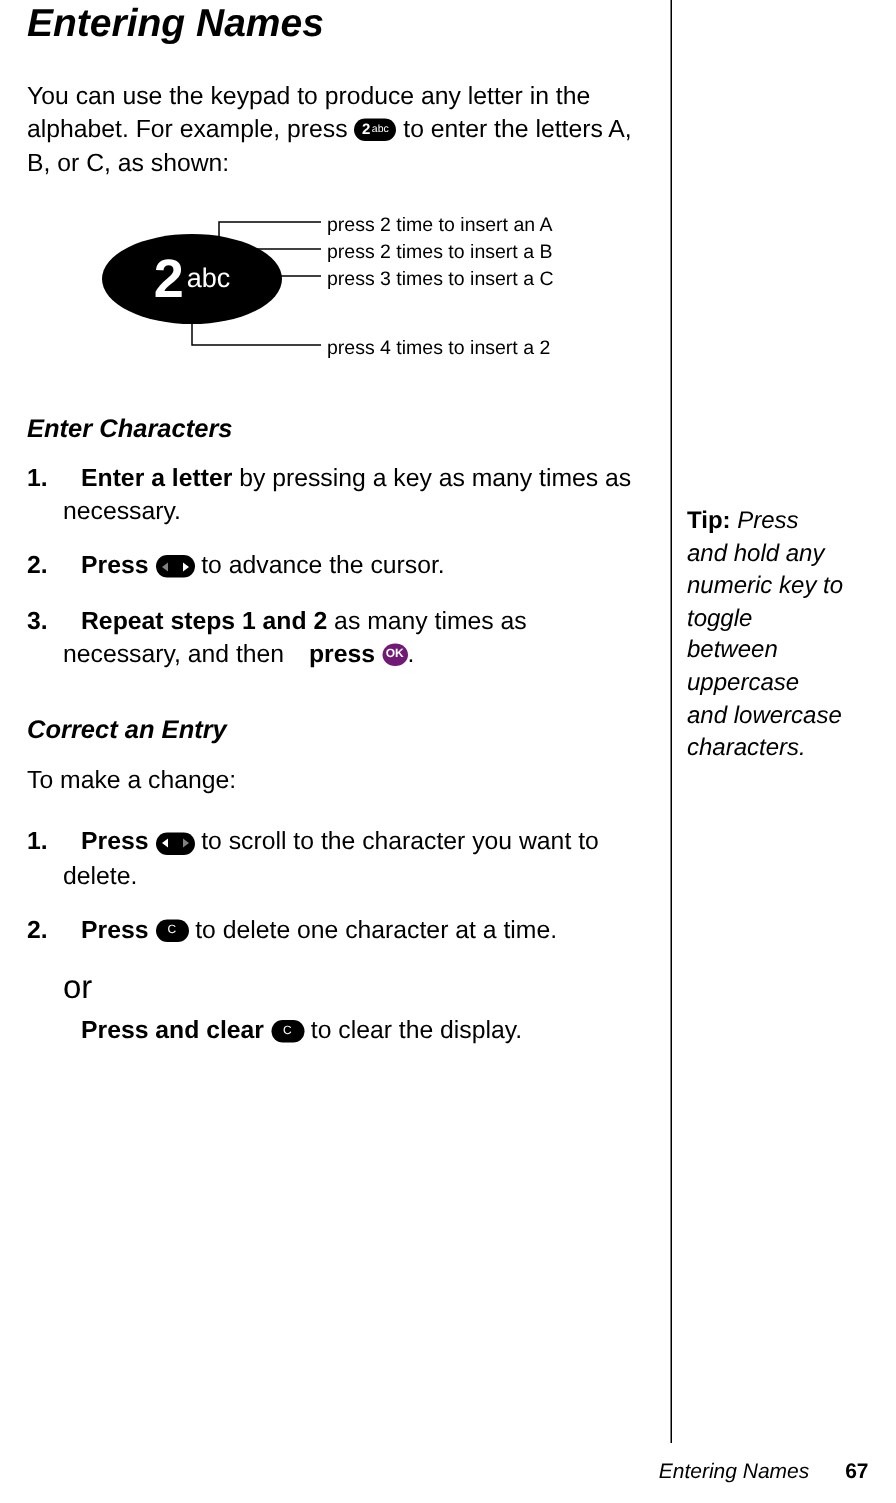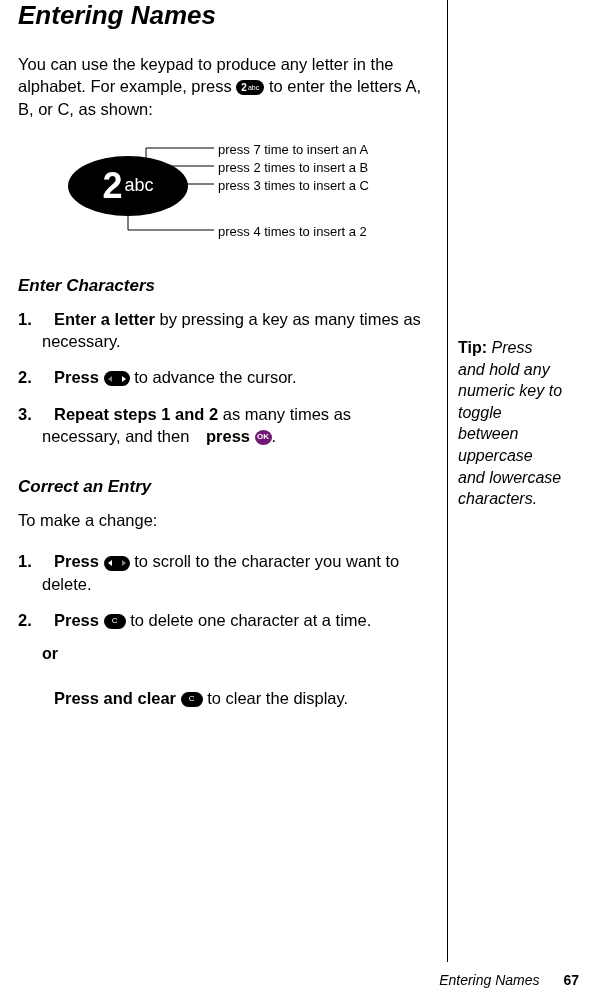--- a/index.html
+++ b/index.html
@@ -147,21 +147,21 @@
     line-height: 1.35;
     margin-bottom: 14px;
   }
   ol li .num {
     position: absolute;
     left: -24px;
     font-weight: bold;
   }
   .bold { font-weight: bold; margin-left: 12px; }
   .sub { margin-left: 24px; font-size: 16.5px; line-height: 1.35; margin-bottom: 14px; }
-  .or { margin-left: 24px; font-weight: bold; margin-bottom: 24px; font-size: 16px; }
+  .or { margin-left: 24px; font-weight: normal; margin-bottom: 5px; font-size: 22px; }
 
   .tip {
     font-size: 16px;
     line-height: 1.35;
     font-style: italic;
   }
   .tip .tiplabel { font-weight: bold; font-style: normal; }
 
   .footer {
     position: absolute;
@@ -202,21 +202,21 @@
       <svg class="diagram-lines">
         <path d="M 128 22 L 128 12 L 196 12" stroke="#000" stroke-width="1" fill="none"></path>
         <path d="M 142 30 L 196 30" stroke="#000" stroke-width="1" fill="none"></path>
         <path d="M 155 48 L 196 48" stroke="#000" stroke-width="1" fill="none"></path>
         <path d="M 110 80 L 110 94 L 196 94" stroke="#000" stroke-width="1" fill="none"></path>
       </svg>
       <div class="big-key">
         <span class="kn">2</span>
         <span class="kl">abc</span>
       </div>
-      <div class="callout c1">press 7 time to insert an A</div>
+      <div class="callout c1">press 2 time to insert an A</div>
       <div class="callout c2">press 2 times to insert a B</div>
       <div class="callout c3">press 3 times to insert a C</div>
       <div class="callout c4">press 4 times to insert a 2</div>
     </div>
 
     <h2>Enter Characters</h2>
 
     <ol>
       <li>
         <span class="num">1.</span>

